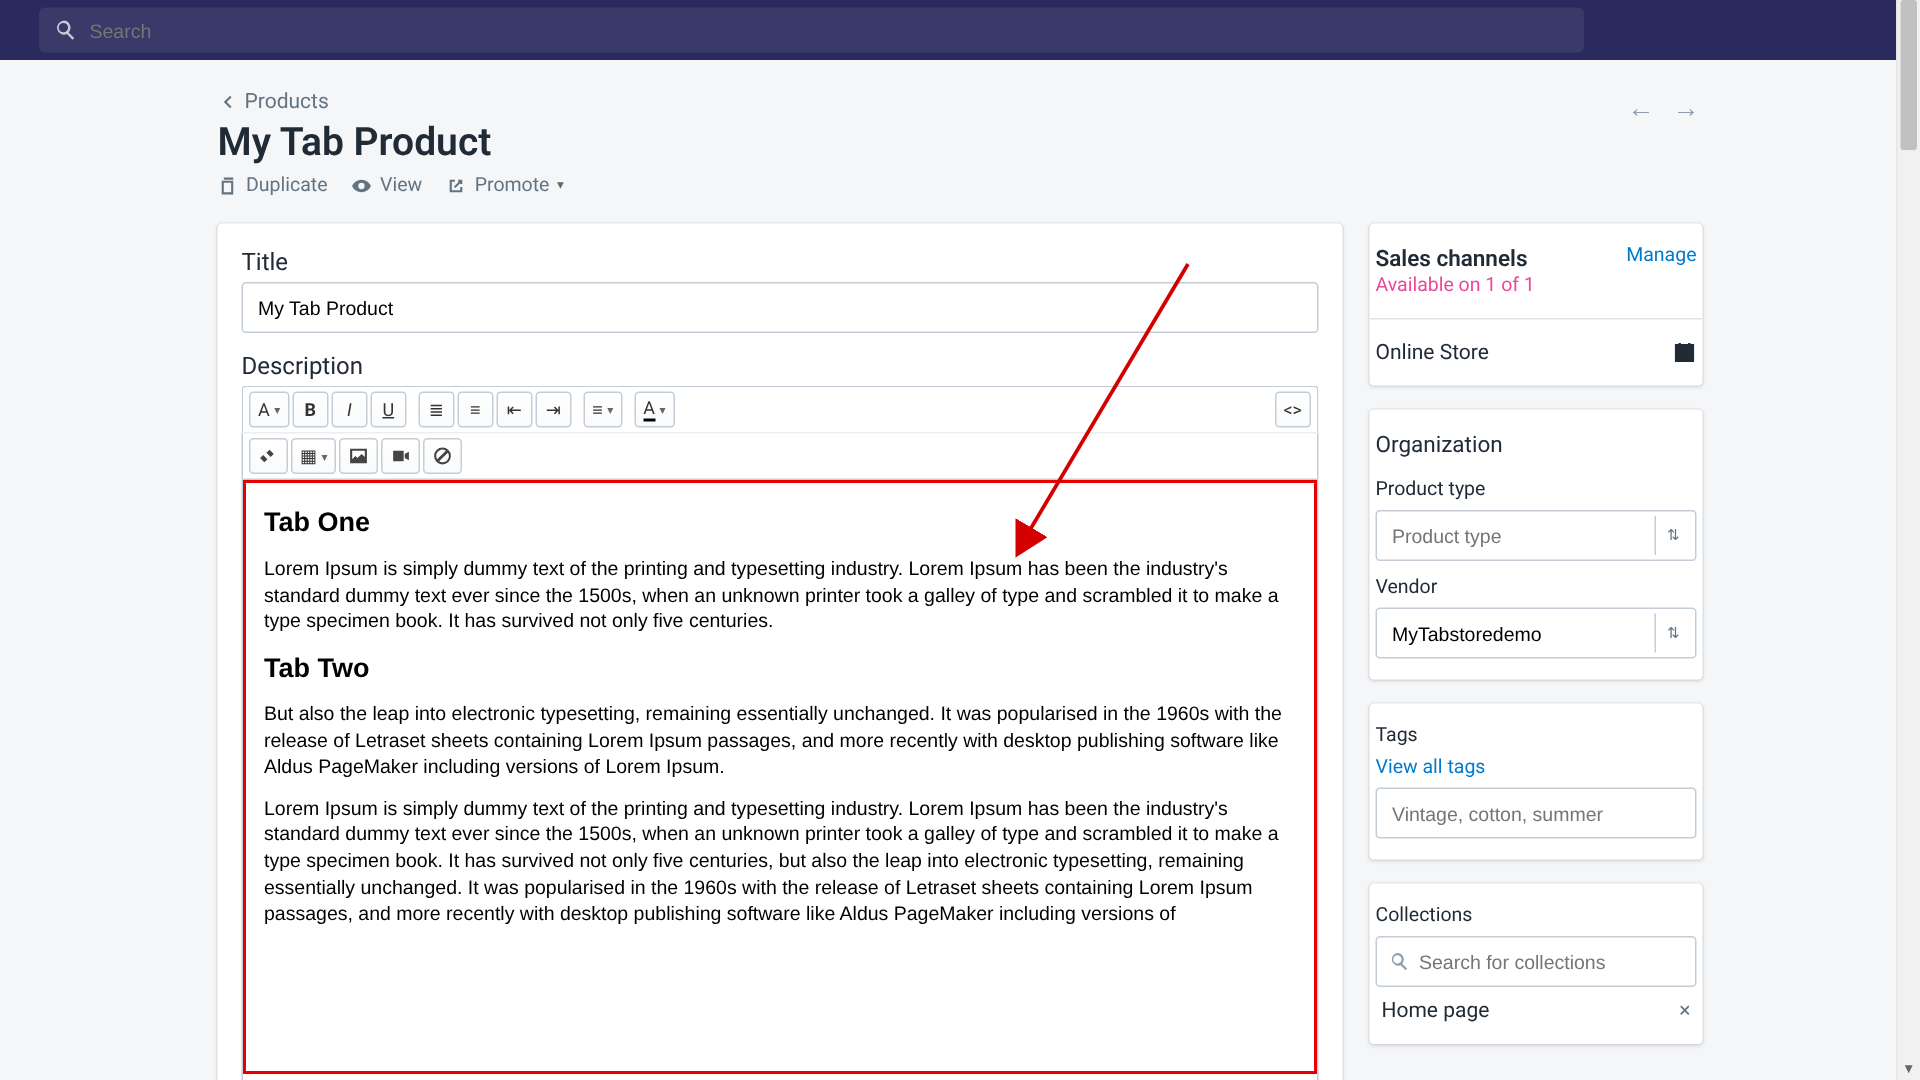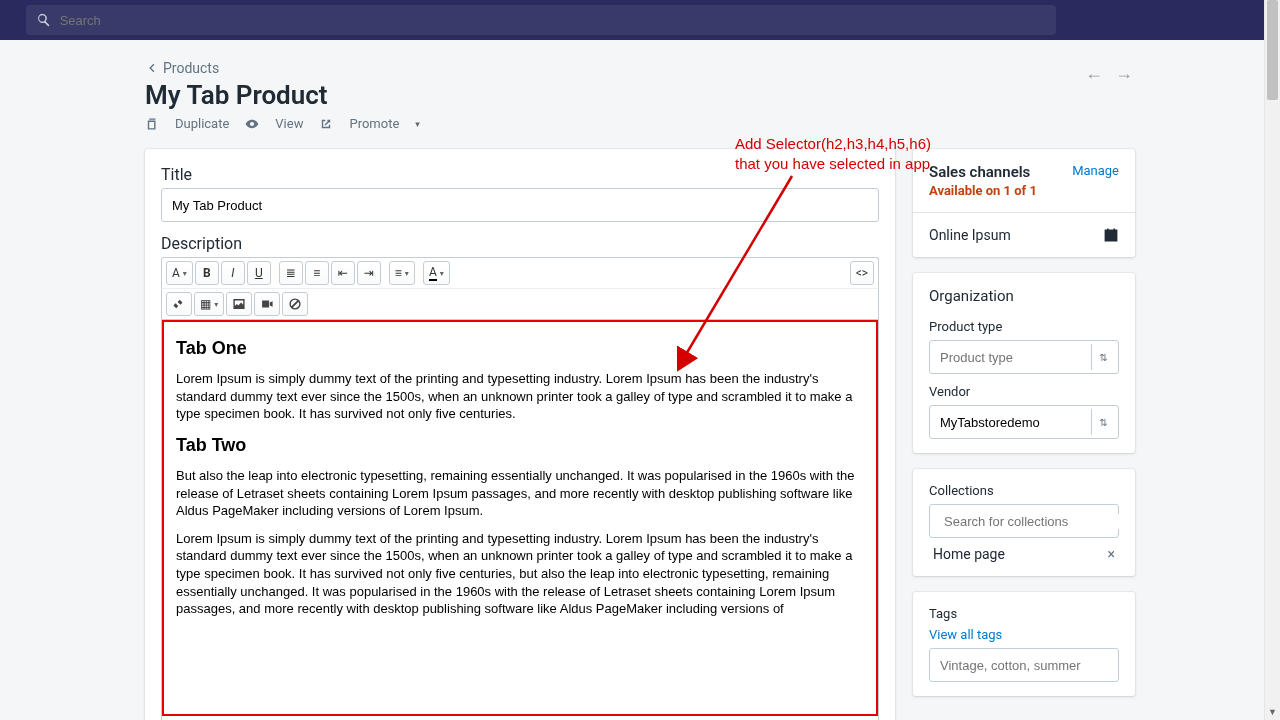--- a/index.html
+++ b/index.html
@@ -50,38 +50,38 @@
     font-size: 14px; margin-bottom: 4px; cursor: pointer;
   }
   .breadcrumb svg { width: 14px; height: 14px; fill: #637381; margin-right: 4px; }
   .page-title {
     font-size: 26px; font-weight: 600; color: #212b36; margin-bottom: 6px;
   }
   .page-actions {
     display: flex; align-items: center; gap: 16px; color: #637381;
     font-size: 13px; margin-bottom: 18px;
   }
-  .page-action { display: flex; align-items: center; gap: 16px; cursor: pointer; }
+  .page-action { display: flex; align-items: center; gap: 5px; cursor: pointer; }
   .page-action svg { width: 14px; height: 14px; fill: #637381; }
   .nav-arrows {
     position: absolute; right: 0; top: 0; display: flex; gap: 8px;
   }
   .nav-arrows span {
     color: #919eab; font-size: 18px; cursor: pointer; padding: 2px;
   }
   .columns { display: flex; gap: 18px; align-items: flex-start; }
   .col-main { flex: 1; }
   .col-side { width: 222px; }
   .card {
     background: #fff; border-radius: 3px;
     box-shadow: 0 0 0 1px rgba(63,63,68,.05), 0 1px 3px rgba(63,63,68,.15);
     margin-bottom: 16px;
   }
   .card-pad { padding: 16px; }
-  .card-section { padding: 14px 16px; border-top: 1px solid #dfe3e8; }
+  .card-section { padding: 14px 4px; border-top: 1px solid #dfe3e8; }
   .card-section:first-child { border-top: none; }
   .label { font-size: 16px; color: #212b36; margin-bottom: 4px; display:block;}
   .label2 { font-size: 13px; color: #212b36; margin-bottom: 6px; display:block;}
   .input, .select {
     width: 100%; height: 34px; border: 1px solid #c4cdd5;
     border-radius: 3px; padding: 0 10px; font-size: 13px;
     background: #fff;
   }
   .select-wrap { position: relative; }
   .select-wrap .caret {
@@ -123,21 +123,21 @@
     line-height: 1.35;
     color: #000;
   }
   .editor-content h2 {
     font-size: 18px; font-weight: 700; margin: 4px 0 10px 0;
   }
   .editor-content p { margin: 0 0 10px 0; }
   .card-head { display:flex; justify-content:space-between; align-items:flex-start;}
   .card-head h3 { font-size: 15px; font-weight: 600; }
   .link { color: #007ace; font-size: 13px; cursor: pointer; }
-  .muted { color: #c2410c; font-size: 13px; font-weight: bold; }
+  .muted { color: #ec4899; font-size: 13px; }
   .icon-sm { width: 14px; height: 14px; fill: #444; }
   .collection-search {
     display:flex; align-items:center; border:1px solid #c4cdd5;
     border-radius:3px; height:34px; padding:0 8px; gap:6px;
   }
   .collection-search input { border:none; outline:none; flex:1; font-size:13px;}
   .collection-item { display:flex; justify-content:space-between; align-items:center; padding:8px 4px 0 4px;}
   .collection-item span:last-child { color:#637381; cursor:pointer; }
   .tags-input {
     width:100%; height:34px; border:1px solid #c4cdd5; border-radius:3px;
@@ -302,21 +302,21 @@
       <div class="col-side">
         <div class="card">
           <div class="card-section">
             <div class="card-head">
               <h3>Sales channels</h3>
               <span class="link">Manage</span>
             </div>
             <div class="muted" style="margin-top:2px">Available on 1 of 1</div>
           </div>
           <div class="card-section" style="display:flex;justify-content:space-between;align-items:center;">
-            <span>Online Ipsum</span>
+            <span>Online Store</span>
             <svg class="cal-icon" viewBox="0 0 20 20" fill="#212b36">
                 <path d="M3 4h14v13H3zM3 8h14M6 2v4M14 2v4" stroke="#212b36" stroke-width="2" fill="#212b36"></path>
               </svg>
           </div>
         </div>
 
         <div class="card">
           <div class="card-section">
             <h3 style="font-size:15px;font-weight:400">Organization</h3>
           </div>
@@ -325,53 +325,49 @@
             <div class="select-wrap">
               <input class="select" placeholder="Product type" style="">
               <div class="caret">⇅</div>
             </div>
             <div style="height:10px"></div>
             <span class="label2">Vendor</span>
             <div class="select-wrap">
               <input class="select" value="MyTabstoredemo" style="">
               <div class="caret">⇅</div>
             </div>
+          </div>
+        </div>
+
+        <div class="card">
+          <div class="card-section">
+            <span class="label2">Tags</span>
+            <div class="link" style="margin-bottom:6px">View all tags</div>
+            <input class="tags-input" placeholder="Vintage, cotton, summer" style="">
           </div>
         </div>
 
         <div class="card">
           <div class="card-section">
             <span class="label2">Collections</span>
             <div class="collection-search">
               <svg viewBox="0 0 20 20" width="14" height="14" fill="#919eab">
                   <path d="M8 2a6 6 0 014.47 10.03l4.75 4.75-1.44 1.44-4.75-4.75A6 6 0 118 2zm0 2a4 4 0 100 8 4 4 0 000-8z"></path>
                 </svg>
               <input placeholder="Search for collections" style="">
             </div>
             <div class="collection-item">
               <span>Home page</span>
               <span>×</span>
             </div>
           </div>
         </div>
-
-        <div class="card">
-          <div class="card-section">
-            <span class="label2">Tags</span>
-            <div class="link" style="margin-bottom:6px">View all tags</div>
-            <input class="tags-input" placeholder="Vintage, cotton, summer" style="">
-          </div>
-        </div>
-      </div>
-    </div>
-
-    <div class="annotation">
-      <div>Add Selector(h2,h3,h4,h5,h6)</div>
-      <div>that you have selected in app</div>
-    </div>
+      </div>
+    </div>
+
     <svg class="arrow-svg" width="130" height="200">
       <defs>
         <marker id="ah" markerWidth="10" markerHeight="10" refX="2" refY="5" orient="auto">
           <path d="M0,0 L10,5 L0,10 z" fill="#d40000"></path>
         </marker>
       </defs>
       <line x1="115" y1="4" x2="8" y2="184" stroke="#d40000" stroke-width="2.5" marker-end="url(#ah)"></line>
     </svg>
 
   </div>

